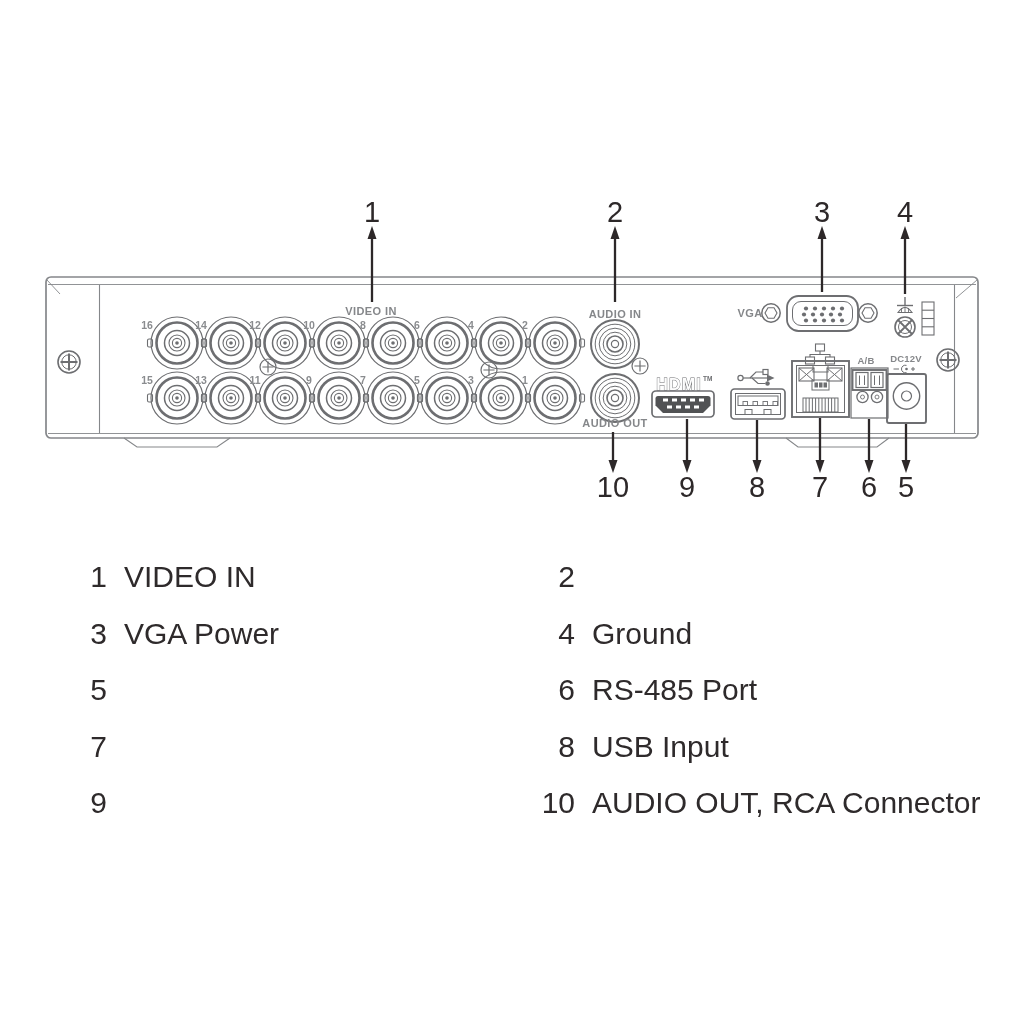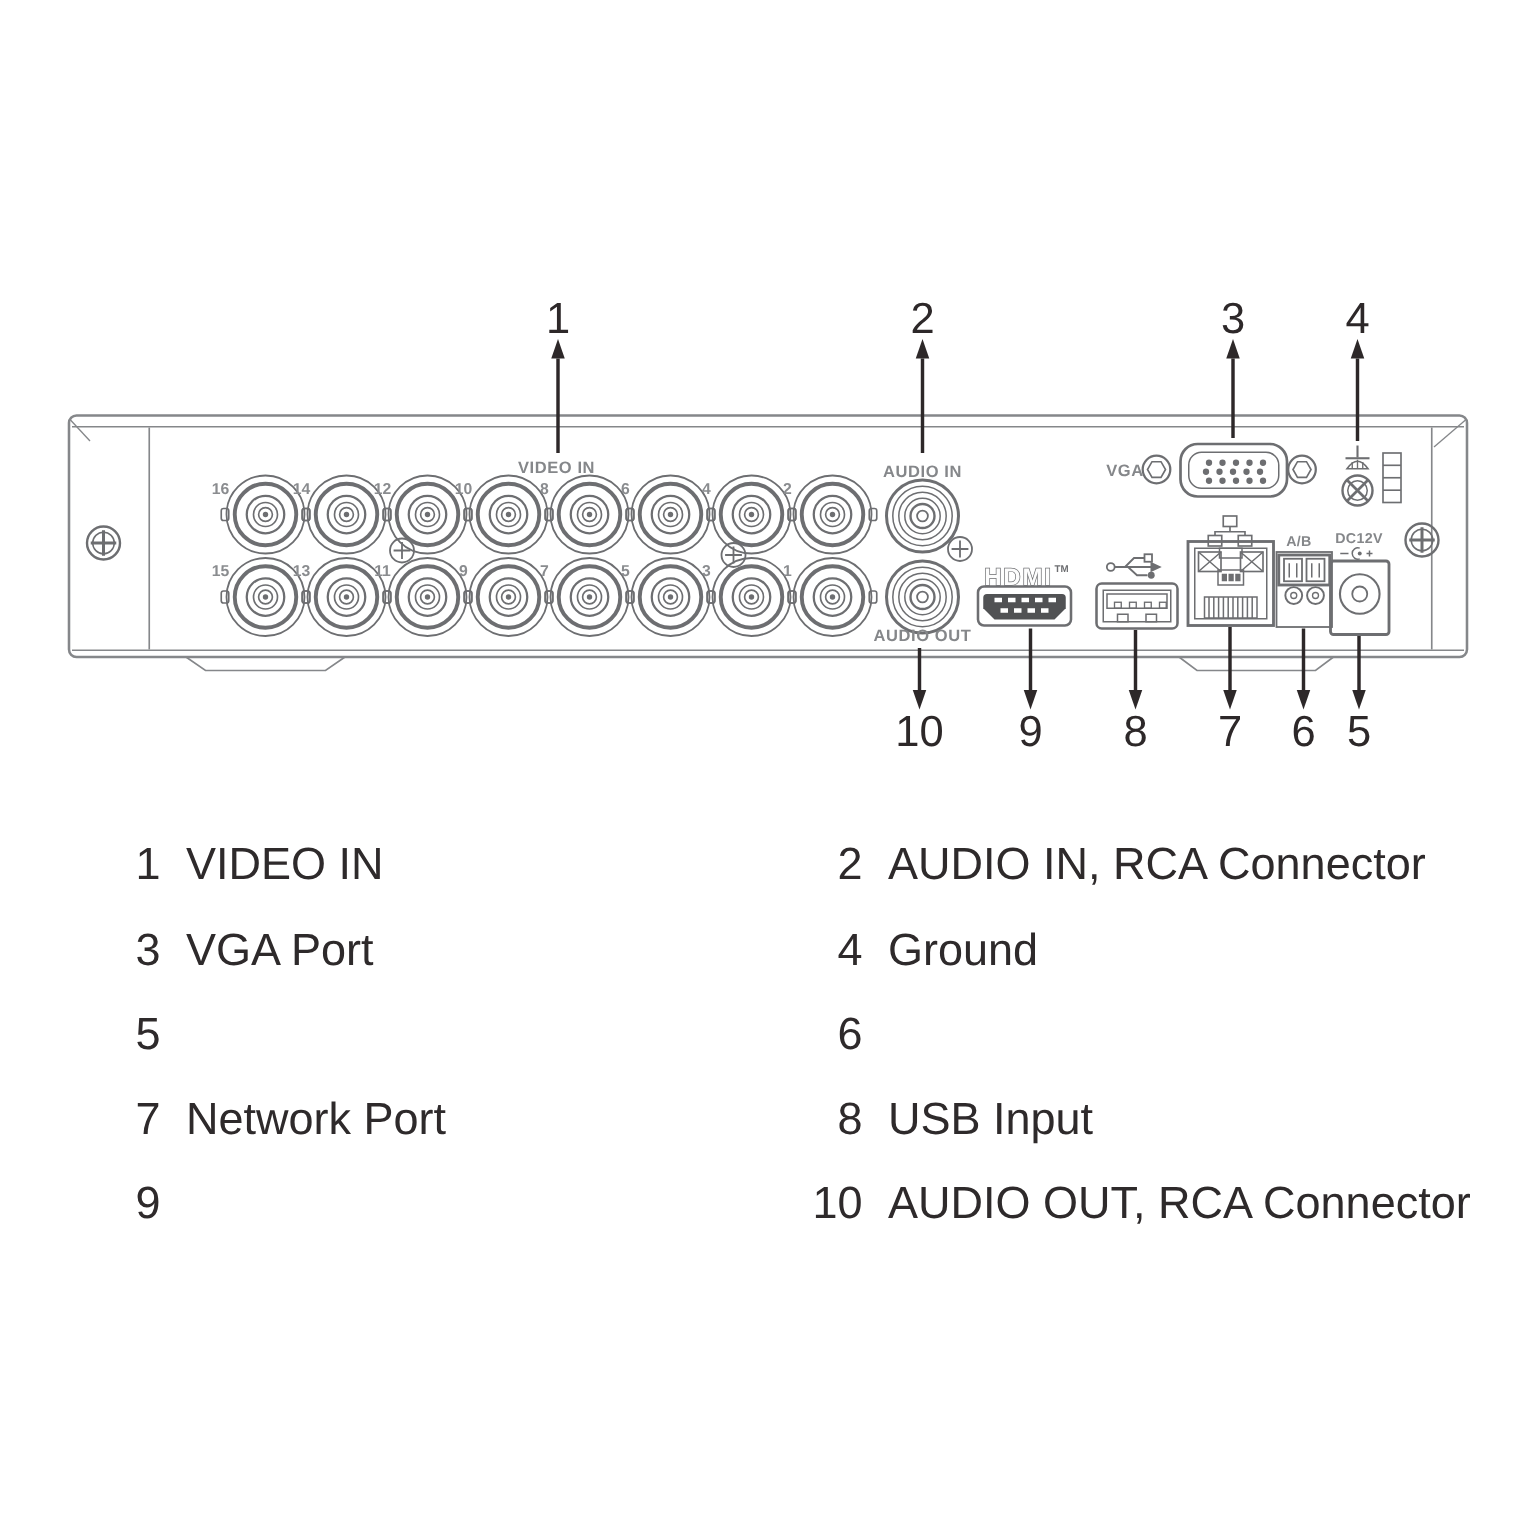--- a/index.html
+++ b/index.html
@@ -313,45 +313,44 @@
   </g>
 </svg>
 
 <div class="legend-col legend-col-left">
   <div class="legend-row">
     <span class="legend-num">1</span>
     <span class="legend-label">VIDEO IN</span>
   </div>
   <div class="legend-row">
     <span class="legend-num">3</span>
-    <span class="legend-label">VGA Port</span>
+    <span class="legend-label">VGA Power</span>
   </div>
   <div class="legend-row">
     <span class="legend-num">5</span>
   </div>
   <div class="legend-row">
     <span class="legend-num">7</span>
-    <span class="legend-label">Network Port</span>
   </div>
   <div class="legend-row">
     <span class="legend-num">9</span>
   </div>
 </div>
 
 <div class="legend-col legend-col-right">
   <div class="legend-row">
     <span class="legend-num">2</span>
-    <span class="legend-label">AUDIO IN, RCA Connector</span>
   </div>
   <div class="legend-row">
     <span class="legend-num">4</span>
     <span class="legend-label">Ground</span>
   </div>
   <div class="legend-row">
     <span class="legend-num">6</span>
+    <span class="legend-label">RS-485 Port</span>
   </div>
   <div class="legend-row">
     <span class="legend-num">8</span>
     <span class="legend-label">USB Input</span>
   </div>
   <div class="legend-row">
     <span class="legend-num">10</span>
     <span class="legend-label">AUDIO OUT, RCA Connector</span>
   </div>
 </div>

